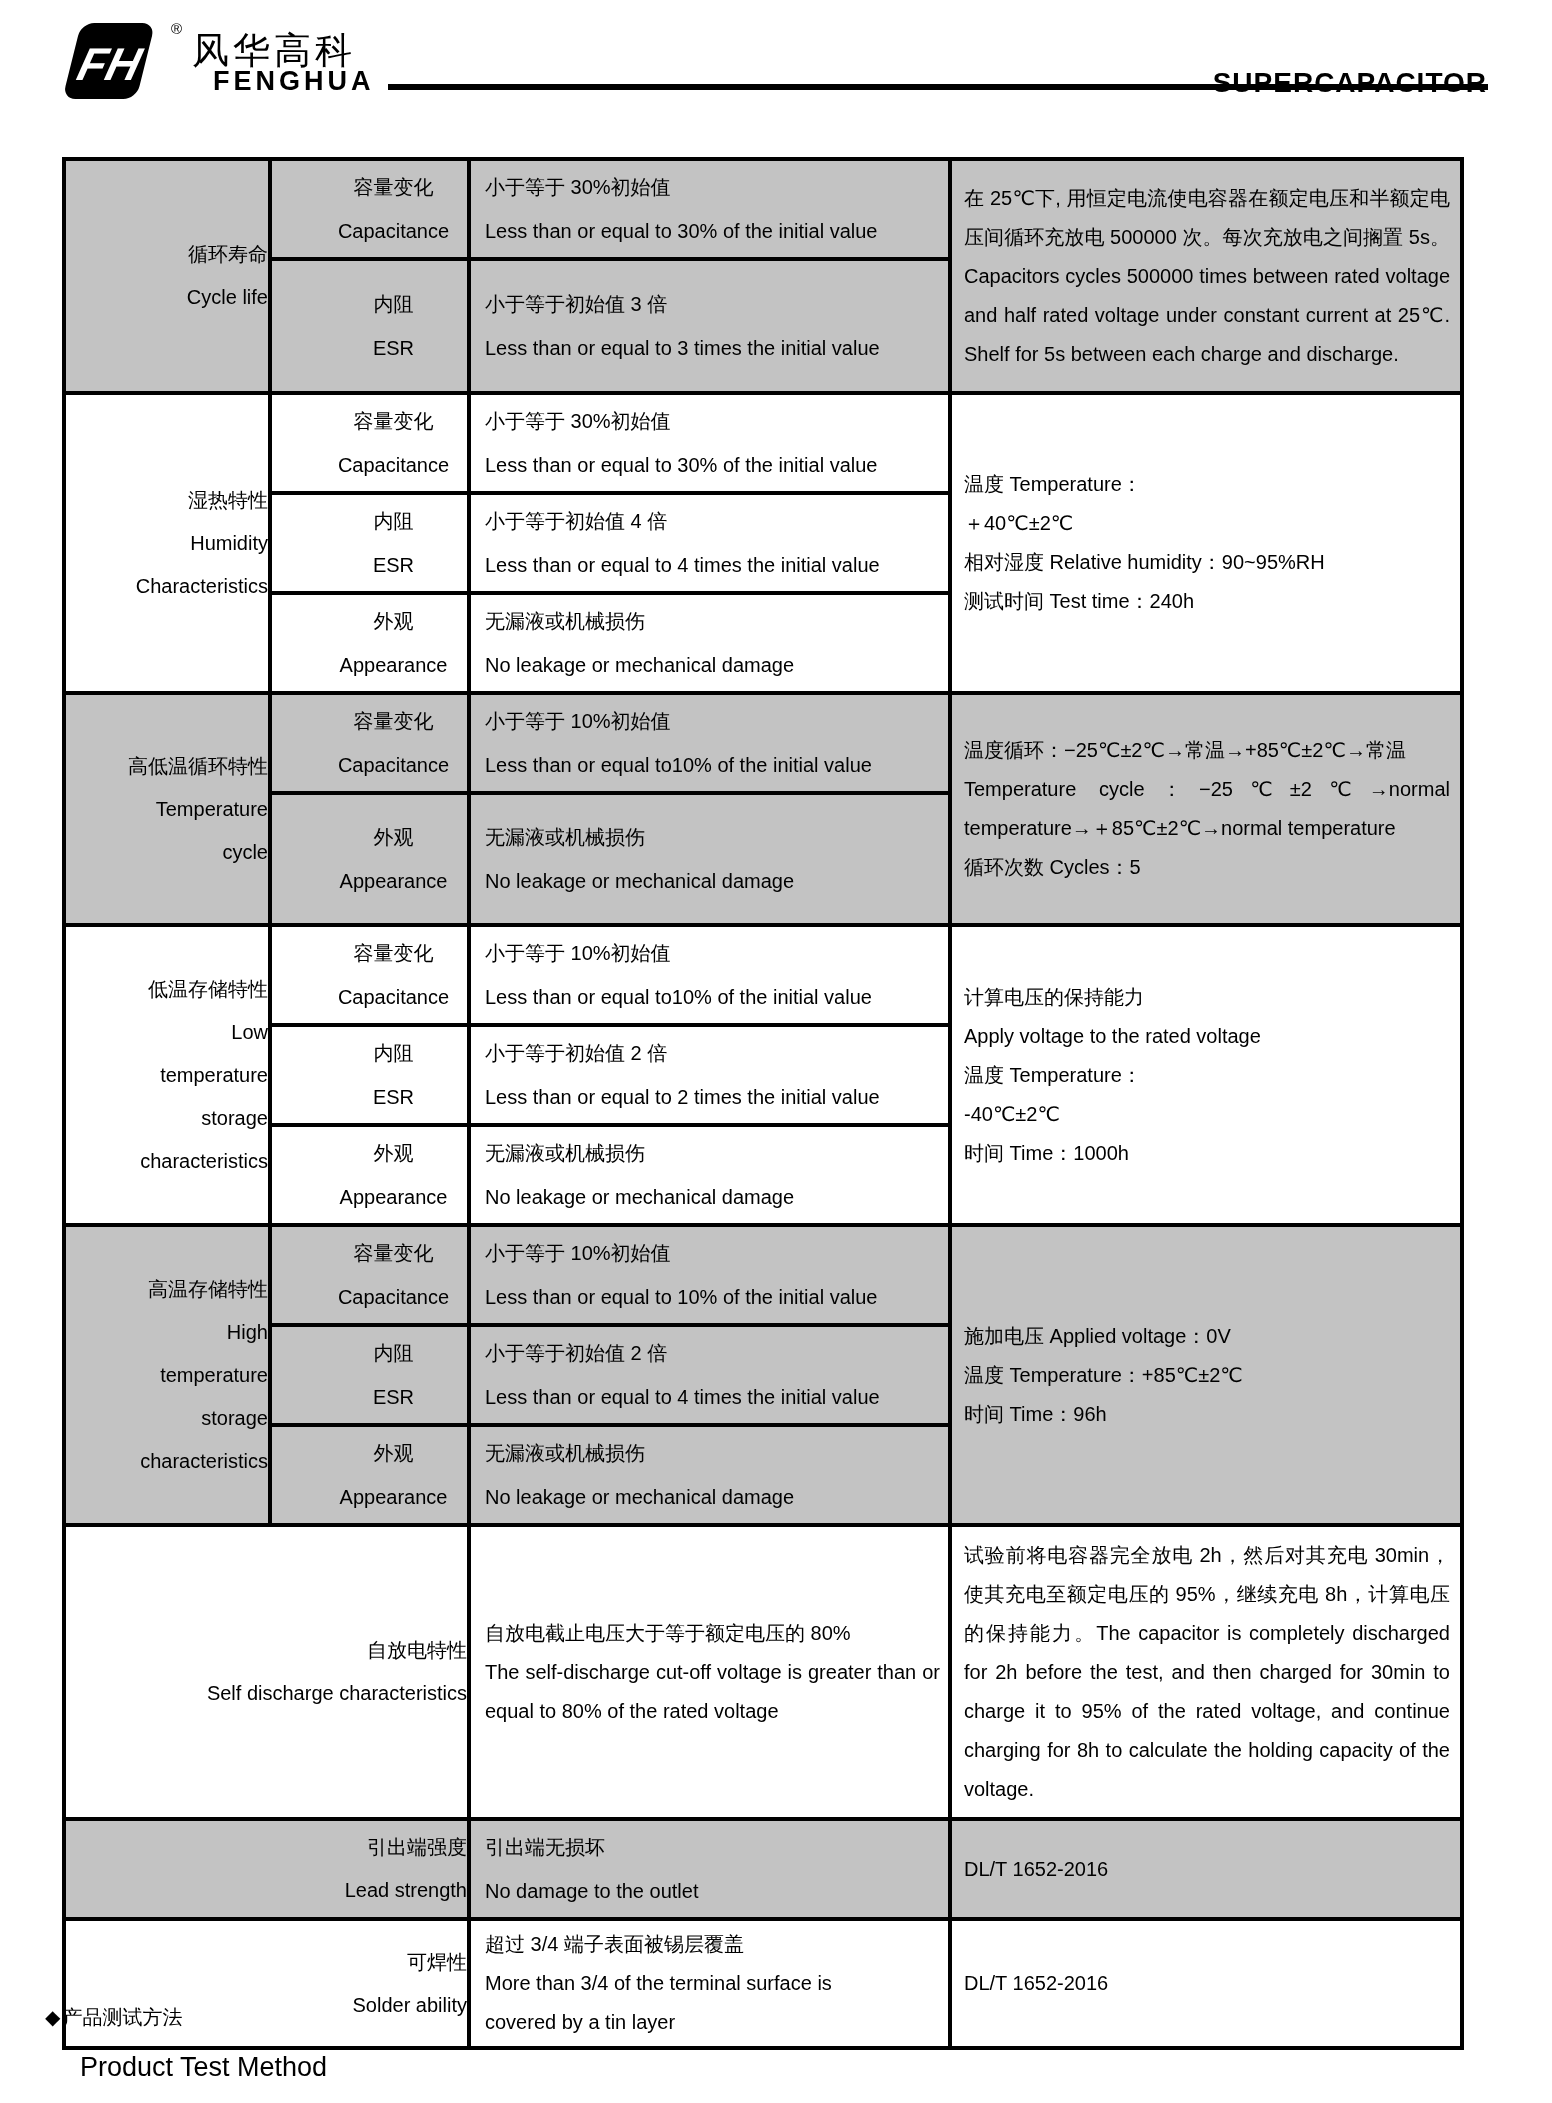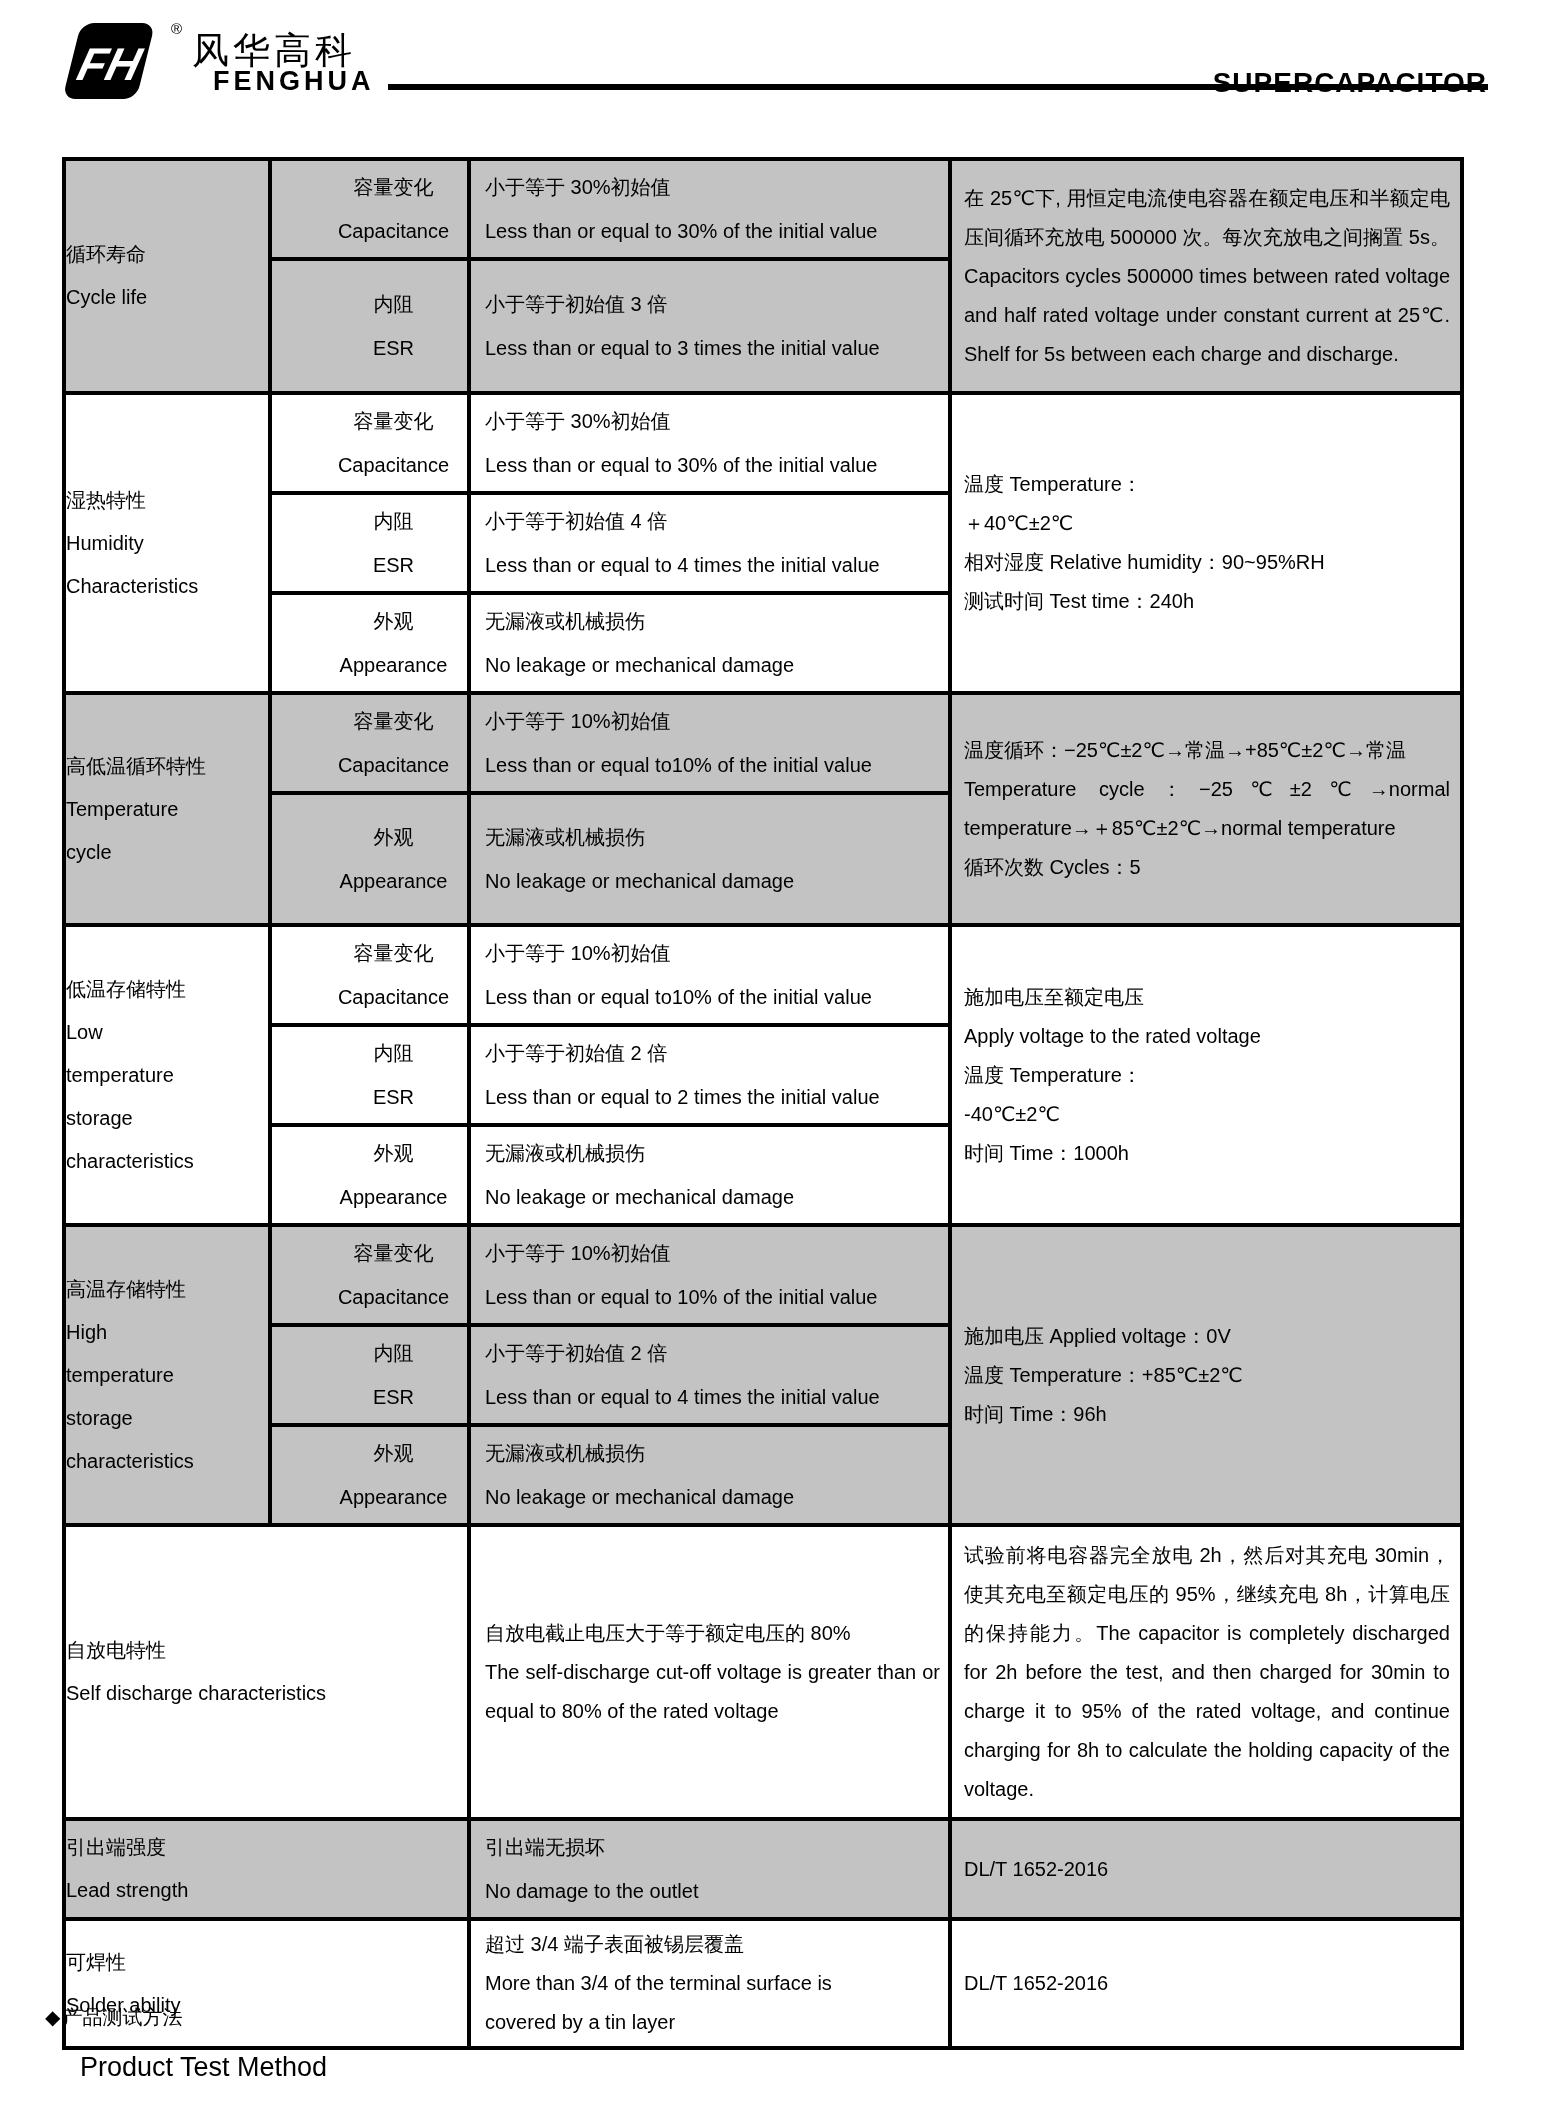--- a/index.html
+++ b/index.html
@@ -12,21 +12,21 @@
   .brand-zh { position:absolute; left:192px; top:26px; font-size:37px; font-weight:normal; letter-spacing:4px; }
   .brand-en { position:absolute; left:213px; top:66px; font-size:27px; font-weight:600; letter-spacing:4px; }
   .doc-title { position:absolute; right:65px; top:31px; font-size:28px; font-weight:bold; letter-spacing:1px;margin-top:36px; }
   .header-rule { position:absolute; left:388px; top:84px; width:1100px; height:6px; background:#000; }
 
   
   table.spec { position:absolute; left:62px; top:157px; border-collapse:collapse; table-layout:fixed; }
   table.spec, table.spec td { border:4px solid #000; }
   td { vertical-align:middle; font-size:20px; line-height:40px; background:#ffffff; }
   tr.g td { background:#c3c3c3; }
-  td.cat  { text-align:left; }
+  td.cat  { text-align:right; }
   td.lbl  { text-align:center; }
   td.crit { text-align:left; padding:4px 8px 4px 14px; }
   td.cond { text-align:left; padding:6px 10px 6px 12px; }
   .cat .ln  { line-height:43px; }
   .lbl .ln  { line-height:44px;margin-left:48px; }
   .crit .ln { line-height:44px; }
   .cond .ln, .cond .para { line-height:39px; }
   .tight .ln, .tight .para { line-height:39px; }
   .just { text-align:justify; }
   .maxw { max-width:420px; }
@@ -173,21 +173,21 @@
     </td>
     <td class="lbl">
       <div class="ln">容量变化</div>
       <div class="ln">Capacitance</div>
     </td>
     <td class="crit">
       <div class="ln">小于等于 10%初始值</div>
       <div class="ln">Less than or equal to10% of the initial value</div>
     </td>
     <td class="cond" rowspan="3">
-      <div class="ln">施加电压至额定电压</div>
+      <div class="ln">计算电压的保持能力</div>
       <div class="ln">Apply voltage to the rated voltage</div>
       <div class="ln">温度 Temperature：</div>
       <div class="ln">-40℃±2℃</div>
       <div class="ln">时间 Time：1000h</div>
     </td>
   </tr>
   <tr style="height:92px">
     <td class="lbl">
       <div class="ln">内阻</div>
       <div class="ln">ESR</div>

